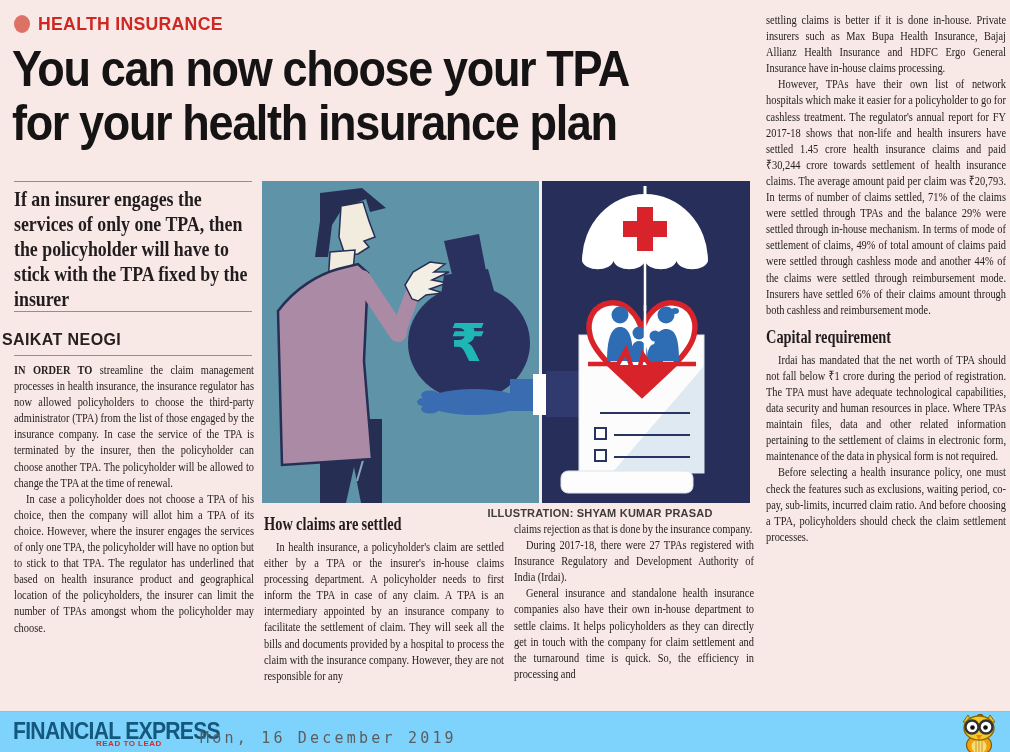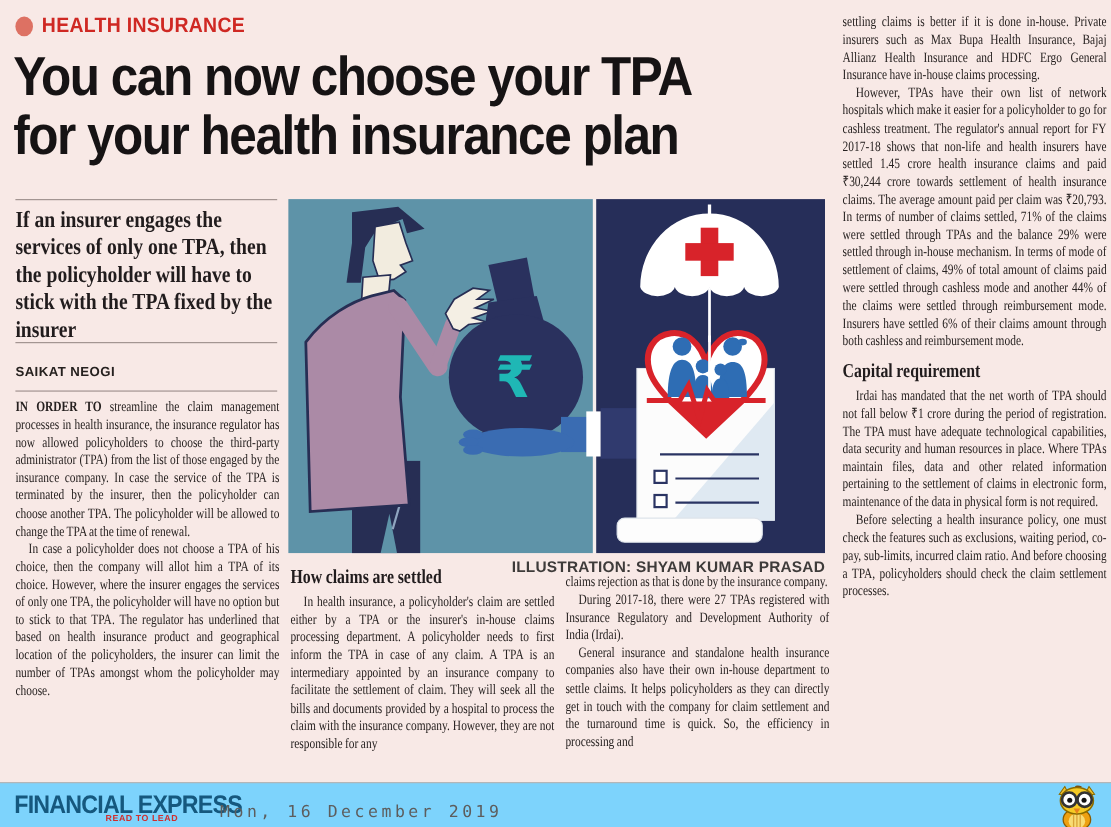--- a/index.html
+++ b/index.html
@@ -28,23 +28,23 @@
   }
   
   .rule { position:absolute; left:14px; width:238px; border-top:1px solid #9a8c89; }
   .standfirst {
     position:absolute; left:14px; top:187px; width:280px;
     font-family:"Liberation Serif", serif; font-weight:bold;
     font-size:21px; line-height:25px; color:#211c1d;
     transform:scaleX(.85); transform-origin:0 0;
   }
   .byline {
-    position:absolute; left:14px; top:331px;
-    font-family:"Liberation Sans", sans-serif; font-weight:bold;
-    font-size:12px; letter-spacing:.4px; color:#26211f;
+    position:absolute; left:2px; top:331px;
+    font-family:"Liberation Sans", sans-serif; font-weight:bold;
+    font-size:16px; letter-spacing:.4px; color:#26211f;
   }
   
   .col {
     position:absolute; width:300px;
     font-size:13px; line-height:16.1px; text-align:justify;
     transform:scaleX(.80); transform-origin:0 0;
     overflow:hidden; hyphens:auto; -webkit-hyphens:auto; word-spacing:-.4px;
   }
   #col1-body { left:14px;  top:362px; height:350px; }
   #col2      { left:264px; top:514px; height:198px; }
@@ -54,23 +54,23 @@
   .para.indent { text-indent:15px; }
   .lead-in { font-weight:bold; }
   .sec-heading {
     font-weight:bold; font-size:18px; line-height:21px;
     text-align:left; margin:0 0 4px 0; color:#211c1d;
   }
   .sec-heading.spaced { margin-top:9px; }
   
   .illo { position:absolute; left:262px; top:181px; }
   .illo-credit {
-    position:absolute; left:450px; top:507px; width:300px; text-align:right;
-    font-family:"Liberation Sans", sans-serif; font-weight:bold;
-    font-size:14px; letter-spacing:.2px; color:#3e3b3a;
+    position:absolute; left:450px; top:507px; width:300px; text-align:center;
+    font-family:"Liberation Sans", sans-serif; font-weight:bold;
+    font-size:11px; letter-spacing:.2px; color:#3e3b3a;
   }
   
   .footer {
     position:absolute; left:0; top:711px; width:1010px; height:41px;
     background:#7dd3fc; border-top:1px solid #b9b3b1;
   }
   .fe-logo {
     position:absolute; left:13px; top:6px;
     font-family:"Liberation Sans", sans-serif; font-weight:bold;
     font-size:23px; letter-spacing:-.8px; color:#15587e; white-space:nowrap;

